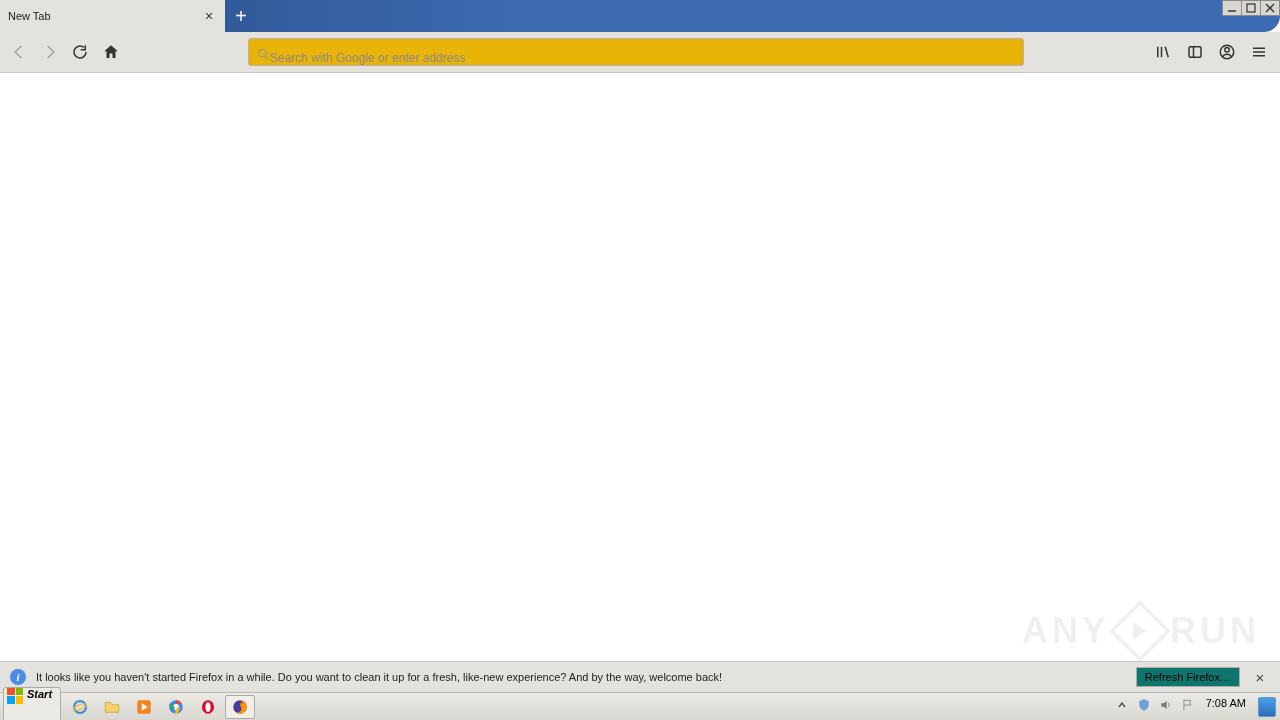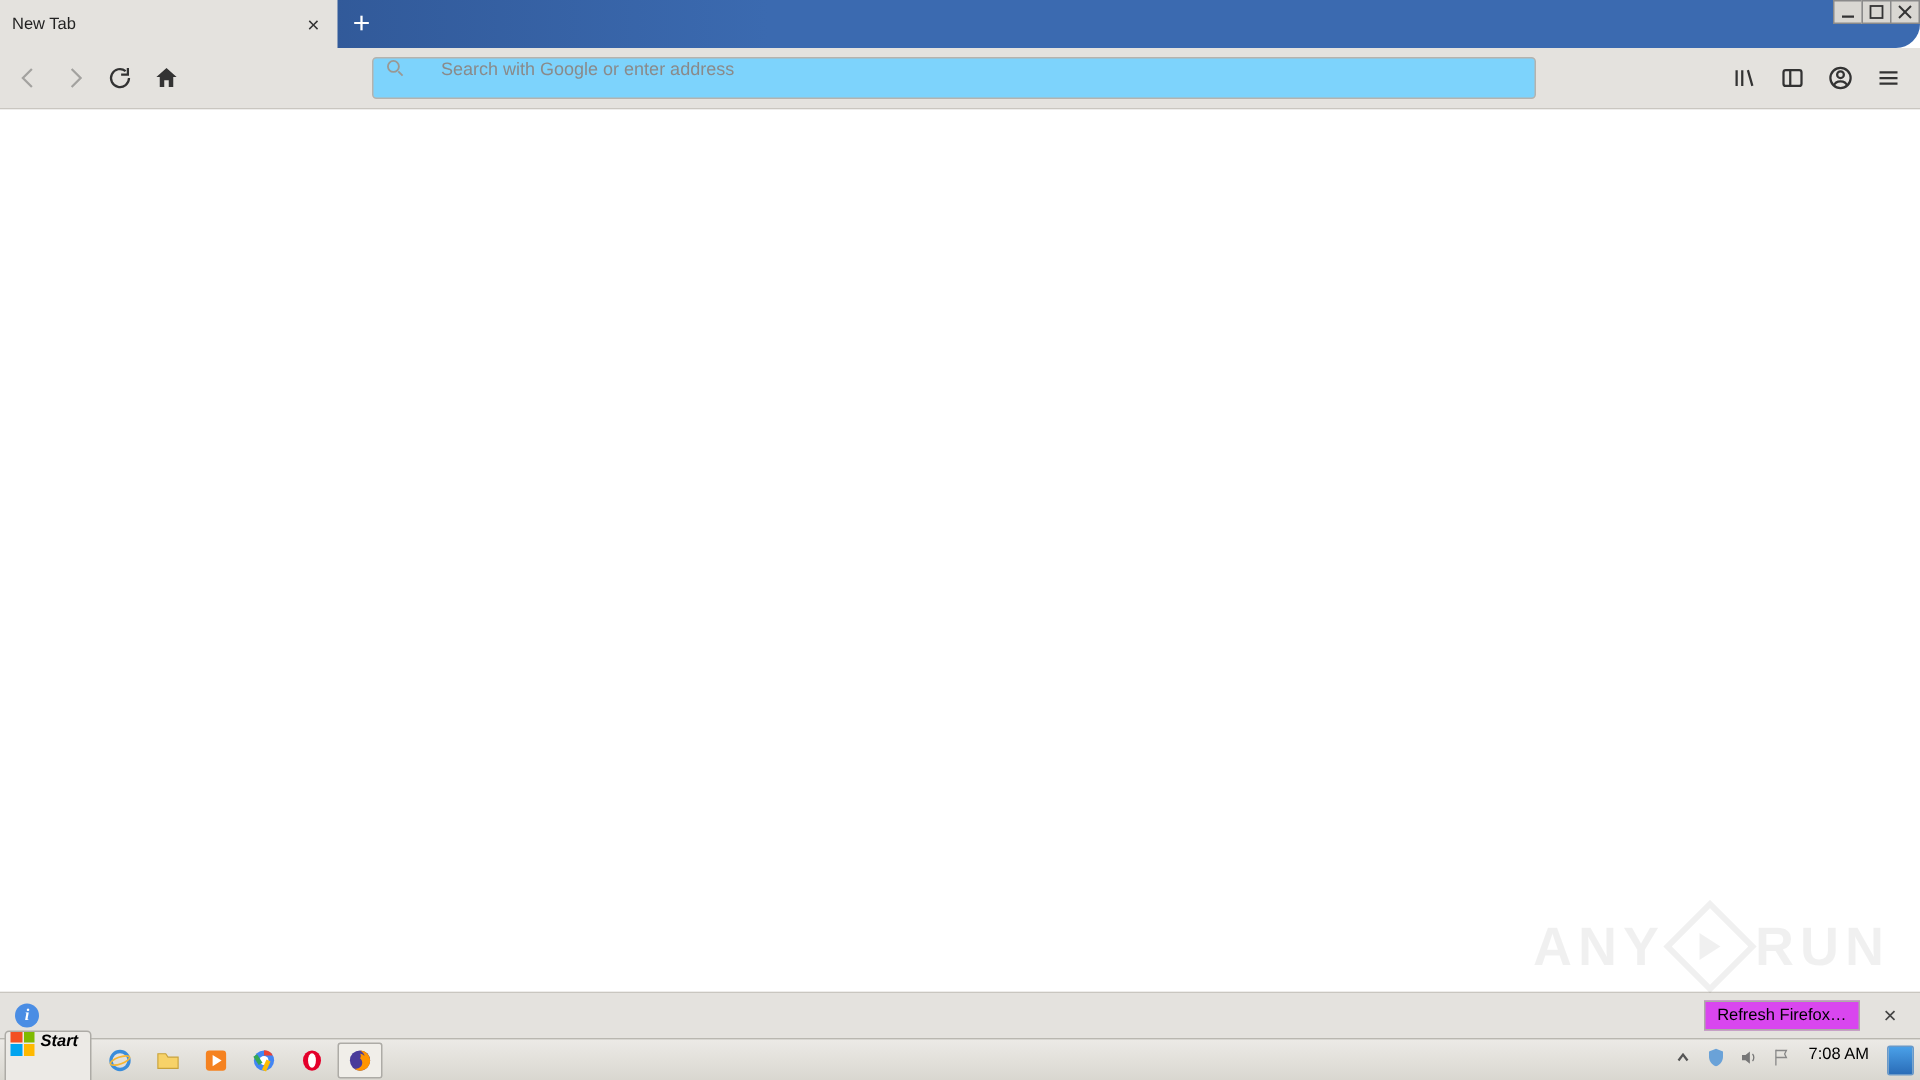--- a/index.html
+++ b/index.html
@@ -76,27 +76,27 @@
 .tool-btn.disabled { opacity: 0.45; cursor: default; }
 .url-wrap {
   flex: 1;
   display: flex;
   justify-content: center;
   padding: 0 120px;
 }
 .urlbar {
   width: 776px;
   height: 28px;
-  background: #7dd3fc;
+  background: #eab308;
   border: 1px solid #b5b3ae;
   border-radius: 3px;
   display: flex;
-  align-items: flex-start;
+  align-items: flex-end;
   padding: 0 8px;
-  gap: 24px;
+  gap: 0;
 }
 .urlbar input {
   flex: 1;
   border: none;
   outline: none;
   font-size: 12px;
   color: #222;
   background: transparent;
 }
 .urlbar input::placeholder { color: #8a8a8a; }
@@ -124,21 +124,21 @@
   background: #4a8de4;
   color: #fff;
   display: flex; align-items: center; justify-content: center;
   font-size: 11px; font-style: italic; font-weight: bold;
   font-family: Georgia, serif;
 }
 .notifybar .spacer { flex: 1; }
 .notifybar .refresh-btn {
   height: 20px;
   padding: 0 8px;
-  background: #d946ef;
+  background: #0f766e;
   border: 1px solid #adaba6;
   font-size: 11px;
   cursor: pointer;
   display: flex; align-items: center;
 }
 .notifybar .close-notif {
   width: 20px; height: 20px;
   display: flex; align-items: center; justify-content: center;
   font-size: 15px; cursor: pointer; color: #444;
 }
@@ -327,20 +327,21 @@
 <div class="content">
   <div class="watermark">
     <span>ANY</span>
     <span class="play"></span>
     <span>RUN</span>
   </div>
 </div>
 
 <div class="notifybar">
   <span class="info-ic">i</span>
+  <span>It looks like you haven't started Firefox in a while. Do you want to clean it up for a fresh, like-new experience? And by the way, welcome back!</span>
   <span class="spacer"></span>
   <button class="refresh-btn">
     <span>Refresh Firefox…</span>
   </button>
   <span class="close-notif">×</span>
 </div>
 
 <div class="taskbar">
   <div class="start-btn">
     <span class="winlogo">

